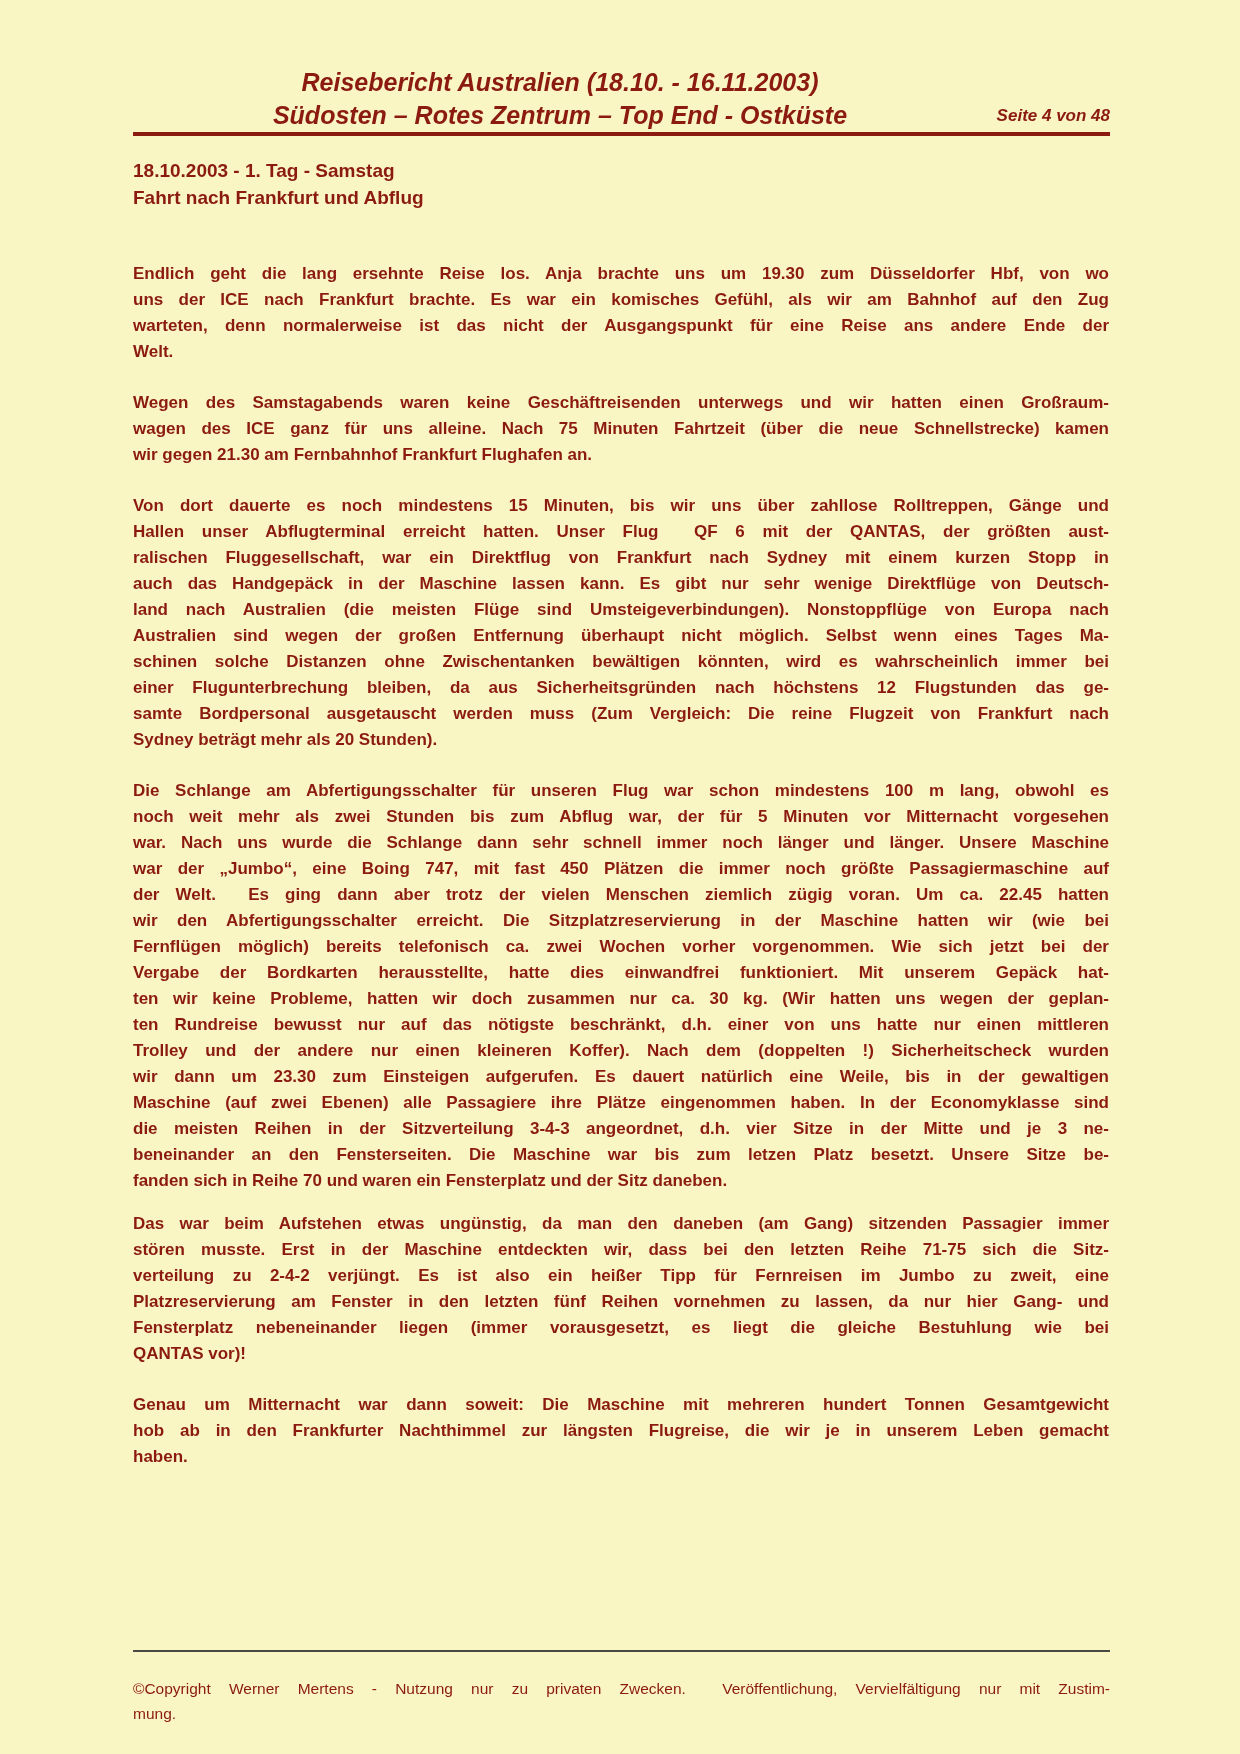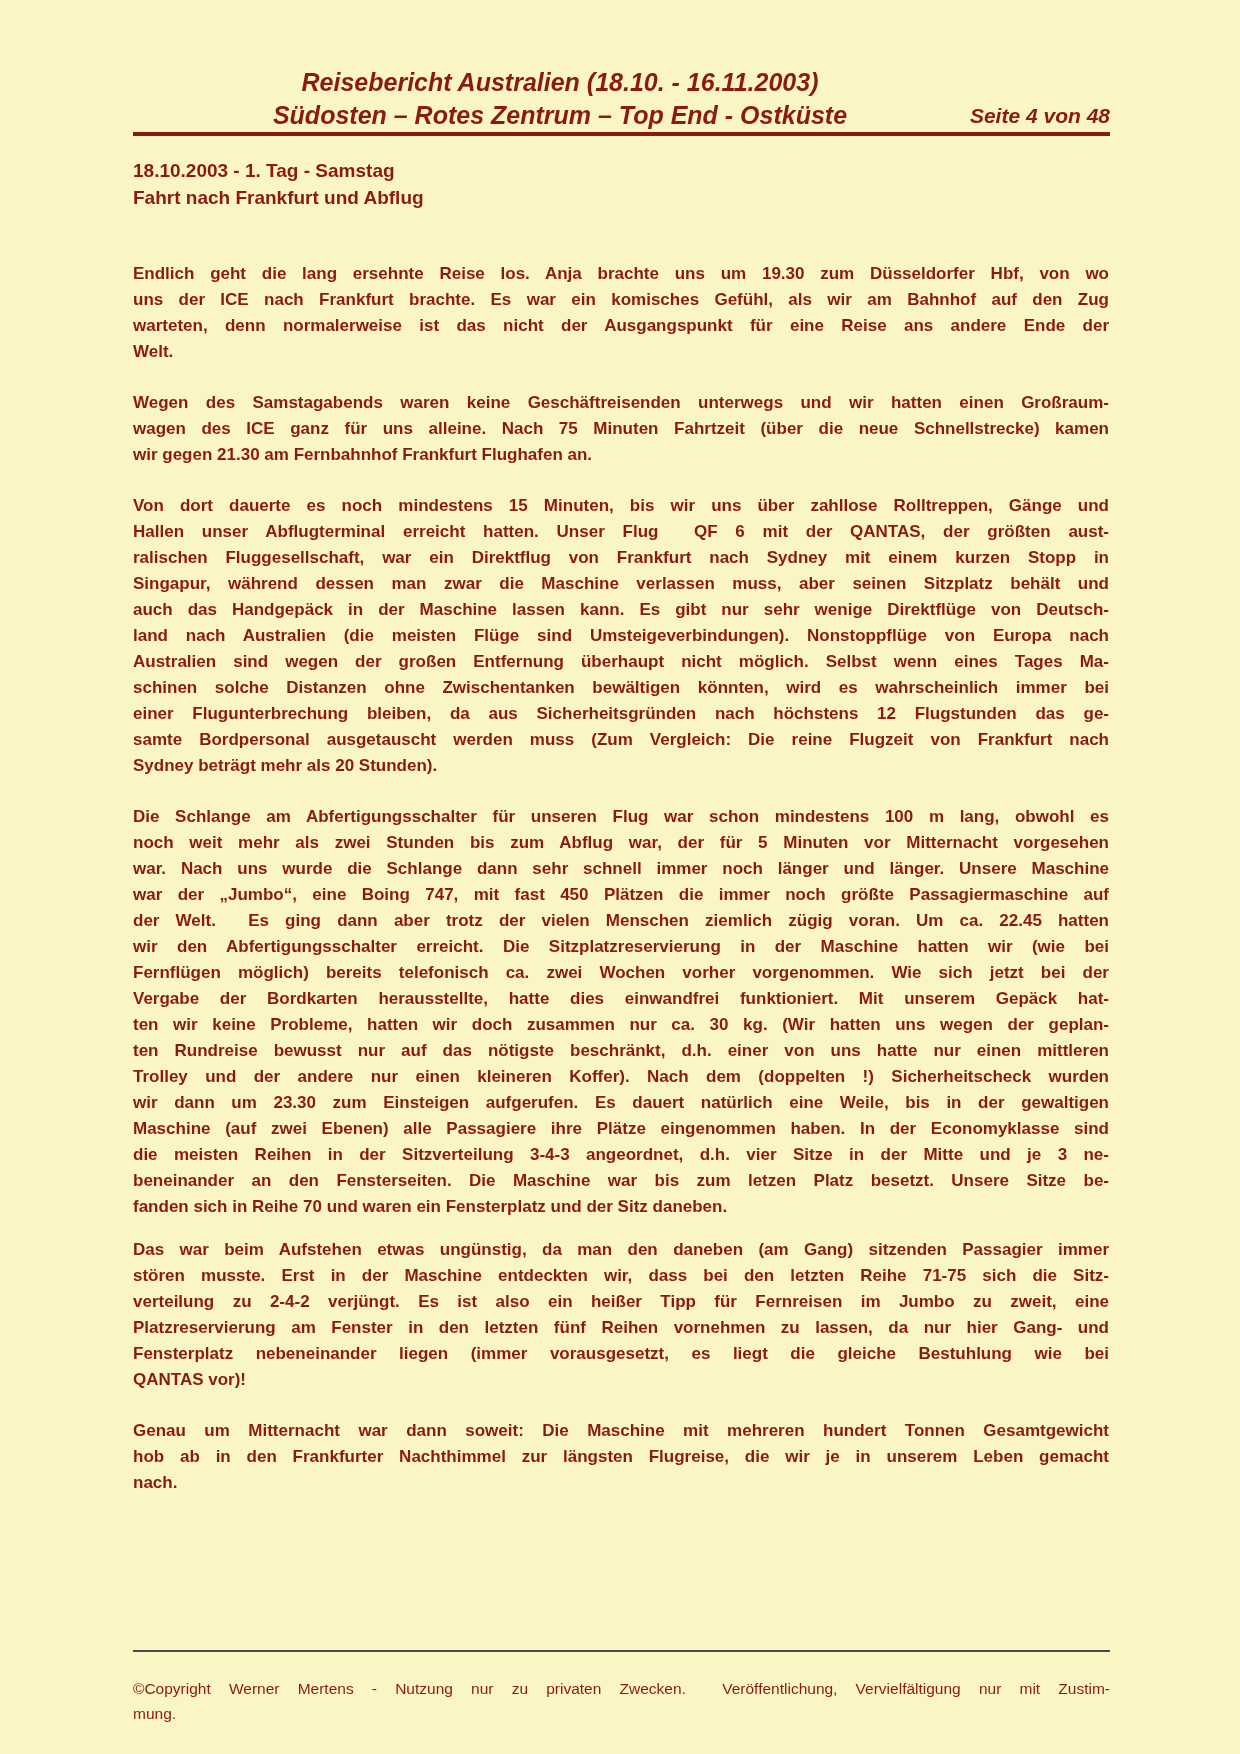--- a/index.html
+++ b/index.html
@@ -24,21 +24,21 @@
     font-size: 25px;
     line-height: 33px;
   }
   .hline { text-align: center; padding-right: 123px; }
   .h2row { position: relative; }
   .subtitle { text-decoration: none; }
   .page-indicator {
     position: absolute;
     right: 0;
     bottom: 0;
-    font-size: 21px;
+    font-size: 17px;
     font-style: italic;
     font-weight: bold;
     white-space: nowrap;
   }
   
   .section-title {
     position: absolute;
     left: 133px;
     top: 157px;
     width: 854px;
@@ -102,21 +102,20 @@
       </div>
     <div class="para">
         <div class="line">Wegen des Samstagabends waren keine Geschäftreisenden unterwegs und wir hatten einen Großraum-</div>
         <div class="line">wagen des ICE ganz für uns alleine. Nach 75 Minuten Fahrtzeit (über die neue Schnellstrecke) kamen</div>
         <div class="line last">wir gegen 21.30 am Fernbahnhof Frankfurt Flughafen an.</div>
       </div>
     <div class="para">
         <div class="line">Von dort dauerte es noch mindestens 15 Minuten, bis wir uns über zahllose Rolltreppen, Gänge und</div>
         <div class="line">Hallen unser Abflugterminal erreicht hatten. Unser Flug &nbsp;QF 6 mit der QANTAS, der größten aust-</div>
         <div class="line">ralischen Fluggesellschaft, war ein Direktflug von Frankfurt nach Sydney mit einem kurzen Stopp in</div>
-        <div class="line">Singapur, während dessen man zwar die Maschine verlassen muss, aber seinen Sitzplatz behält und</div>
         <div class="line">auch das Handgepäck in der Maschine lassen kann. Es gibt nur sehr wenige Direktflüge von Deutsch-</div>
         <div class="line">land nach Australien (die meisten Flüge sind Umsteigeverbindungen). Nonstoppflüge von Europa nach</div>
         <div class="line">Australien sind wegen der großen Entfernung überhaupt nicht möglich. Selbst wenn eines Tages Ma-</div>
         <div class="line">schinen solche Distanzen ohne Zwischentanken bewältigen könnten, wird es wahrscheinlich immer bei</div>
         <div class="line">einer Flugunterbrechung bleiben, da aus Sicherheitsgründen nach höchstens 12 Flugstunden das ge-</div>
         <div class="line">samte Bordpersonal ausgetauscht werden muss (Zum Vergleich: Die reine Flugzeit von Frankfurt nach</div>
         <div class="line last">Sydney beträgt mehr als 20 Stunden).</div>
       </div>
     <div class="para joined">
         <div class="line">Die Schlange am Abfertigungsschalter für unseren Flug war schon mindestens 100 m lang, obwohl es</div>
@@ -140,21 +139,21 @@
         <div class="line">Das war beim Aufstehen etwas ungünstig, da man den daneben (am Gang) sitzenden Passagier immer</div>
         <div class="line">stören musste. Erst in der Maschine entdeckten wir, dass bei den letzten Reihe 71-75 sich die Sitz-</div>
         <div class="line">verteilung zu 2-4-2 verjüngt. Es ist also ein heißer Tipp für Fernreisen im Jumbo zu zweit, eine</div>
         <div class="line">Platzreservierung am Fenster in den letzten fünf Reihen vornehmen zu lassen, da nur hier Gang- und</div>
         <div class="line">Fensterplatz nebeneinander liegen (immer vorausgesetzt, es liegt die gleiche Bestuhlung wie bei</div>
         <div class="line last">QANTAS vor)!</div>
       </div>
     <div class="para">
         <div class="line">Genau um Mitternacht war dann soweit: Die Maschine mit mehreren hundert Tonnen Gesamtgewicht</div>
         <div class="line">hob ab in den Frankfurter Nachthimmel zur längsten Flugreise, die wir je in unserem Leben gemacht</div>
-        <div class="line last">nach.</div>
+        <div class="line last">haben.</div>
       </div>
   </div>
 
   <div class="footer">
       <div class="line">©Copyright Werner Mertens - Nutzung nur zu privaten Zwecken. &nbsp;Veröffentlichung, Vervielfältigung nur mit Zustim-</div>
       <div class="line last">mung.</div>
     </div>
 
 </div>
 

